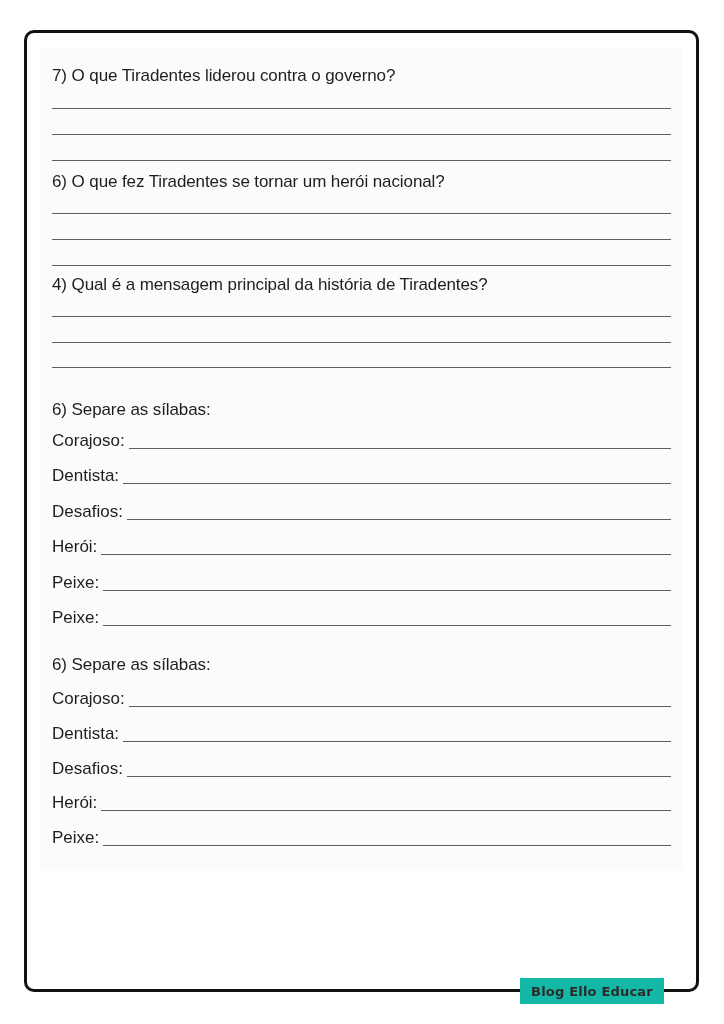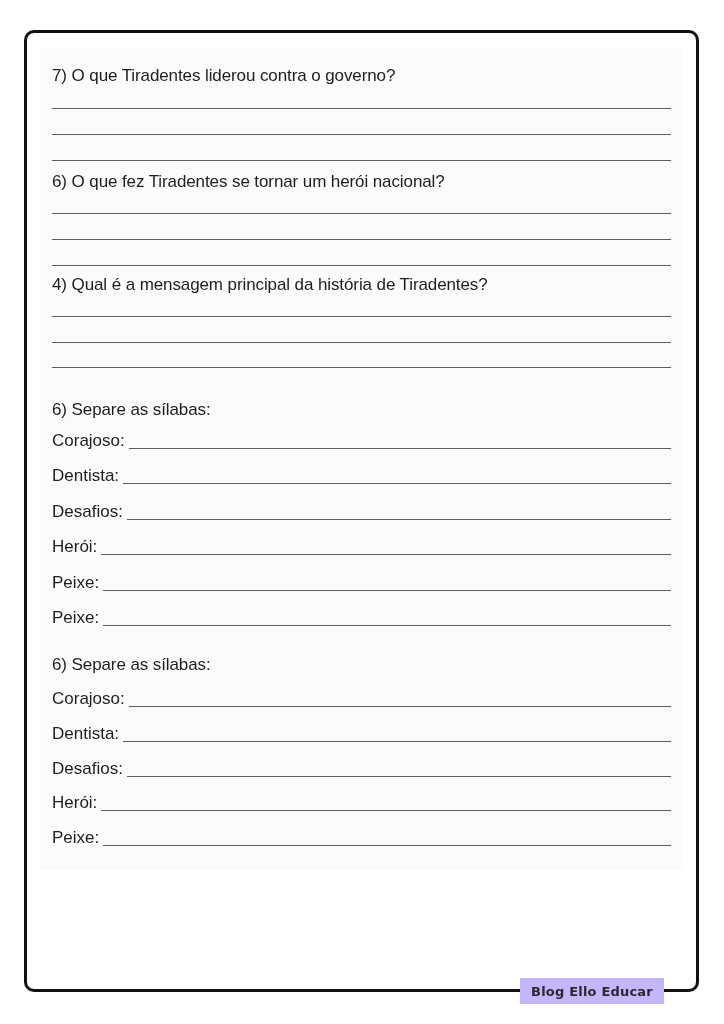--- a/index.html
+++ b/index.html
@@ -25,21 +25,21 @@
       border-top: 1.6px solid #5e5e5e;
     }
     .row {
       position: absolute; left: 52px; width: 619px; height: 22px;
       display: flex; align-items: flex-end;
     }
     .row-label { font-size: 17px; line-height: 20px; white-space: nowrap; padding-right: 4px; }
     .row-line { flex: 1; border-bottom: 1.6px solid #5e5e5e; height: 0; margin-bottom: 2px; }
     .footer-gap {
       position: absolute; top: 978px; left: 520px; width: 144px; height: 26px;
-      background: #c4b5fd; display: flex; align-items: center; justify-content: center;
+      background: #14b8a6; display: flex; align-items: center; justify-content: center;
     }
     .footer-text {
       font-family: "DejaVu Sans", sans-serif; font-weight: bold; font-size: 13px;
       color: #2a2a2a; letter-spacing: 0.2px;
     }
   </style>
 </head>
 <body>
 
 <div class="frame"></div>

